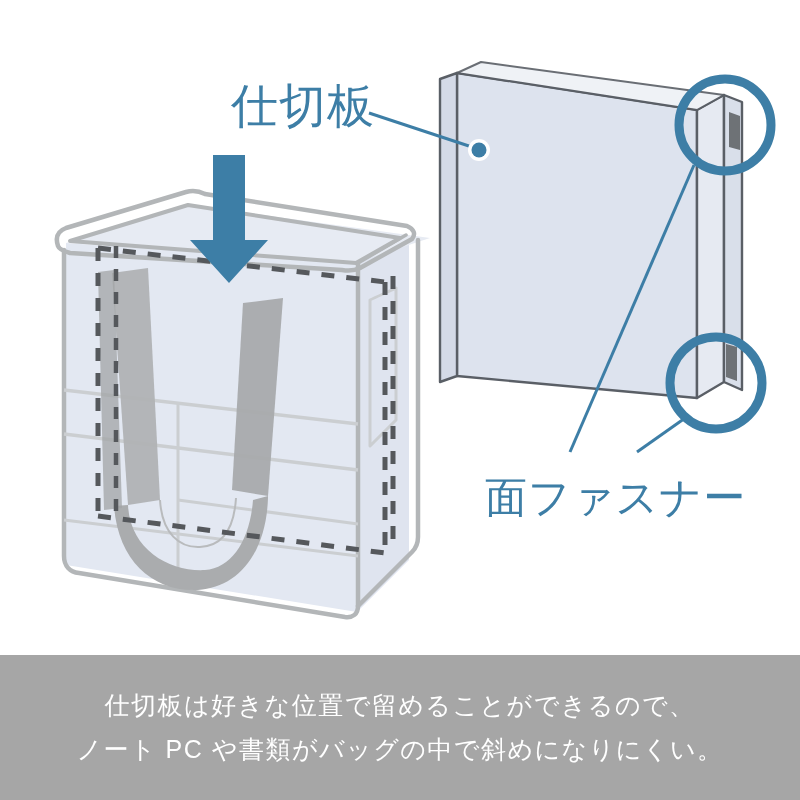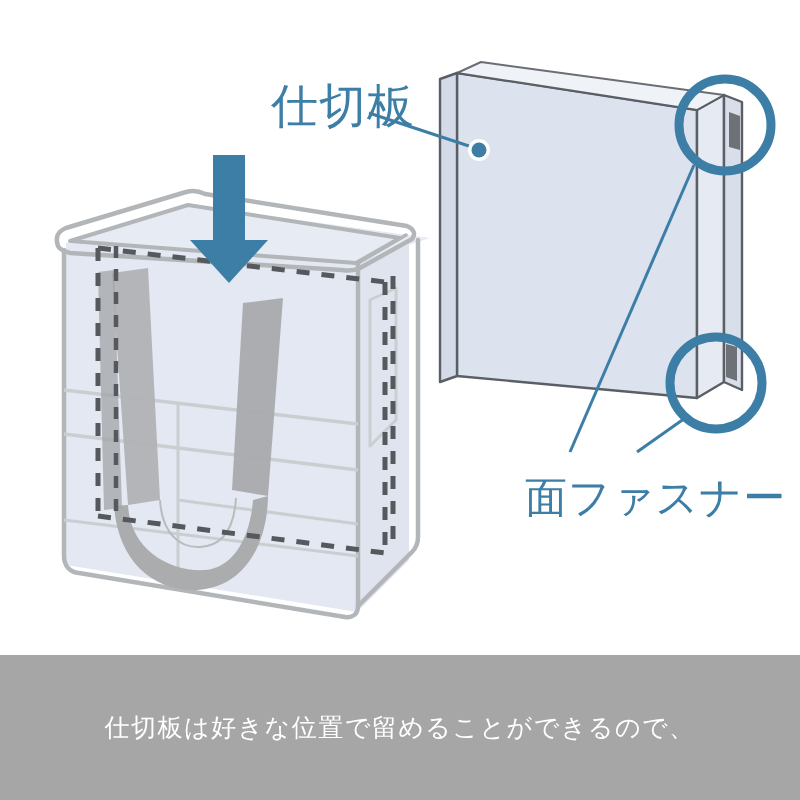--- a/index.html
+++ b/index.html
@@ -26,21 +26,20 @@
     top: 0;
     width: 800px;
     height: 800px;
   }
   .label {
     position: absolute;
     white-space: nowrap;
     letter-spacing: 0.02em;
     font-weight: 400;
     line-height: 1;
-    margin-left: 40px;
   }
   #label-shikiriban {
     left: 231px;
     top: 82px;
     font-size: 47px;
     color: #3d7ea6;
   }
   #label-menfastener {
     left: 485px;
     top: 477px;
@@ -176,16 +175,17 @@
 
   </svg>
 
   <div class="label" id="label-shikiriban">仕切板</div>
 
   <div class="label" id="label-menfastener">面ファスナー</div>
 
   <div id="caption-banner">
     <div id="caption-inner">
       <div class="caption-line">仕切板は好きな位置で留めることができるので、</div>
+      <div class="caption-line">ノート PC や書類がバッグの中で斜めになりにくい。</div>
     </div>
   </div>
 
 </div>
 
 </body></html>

